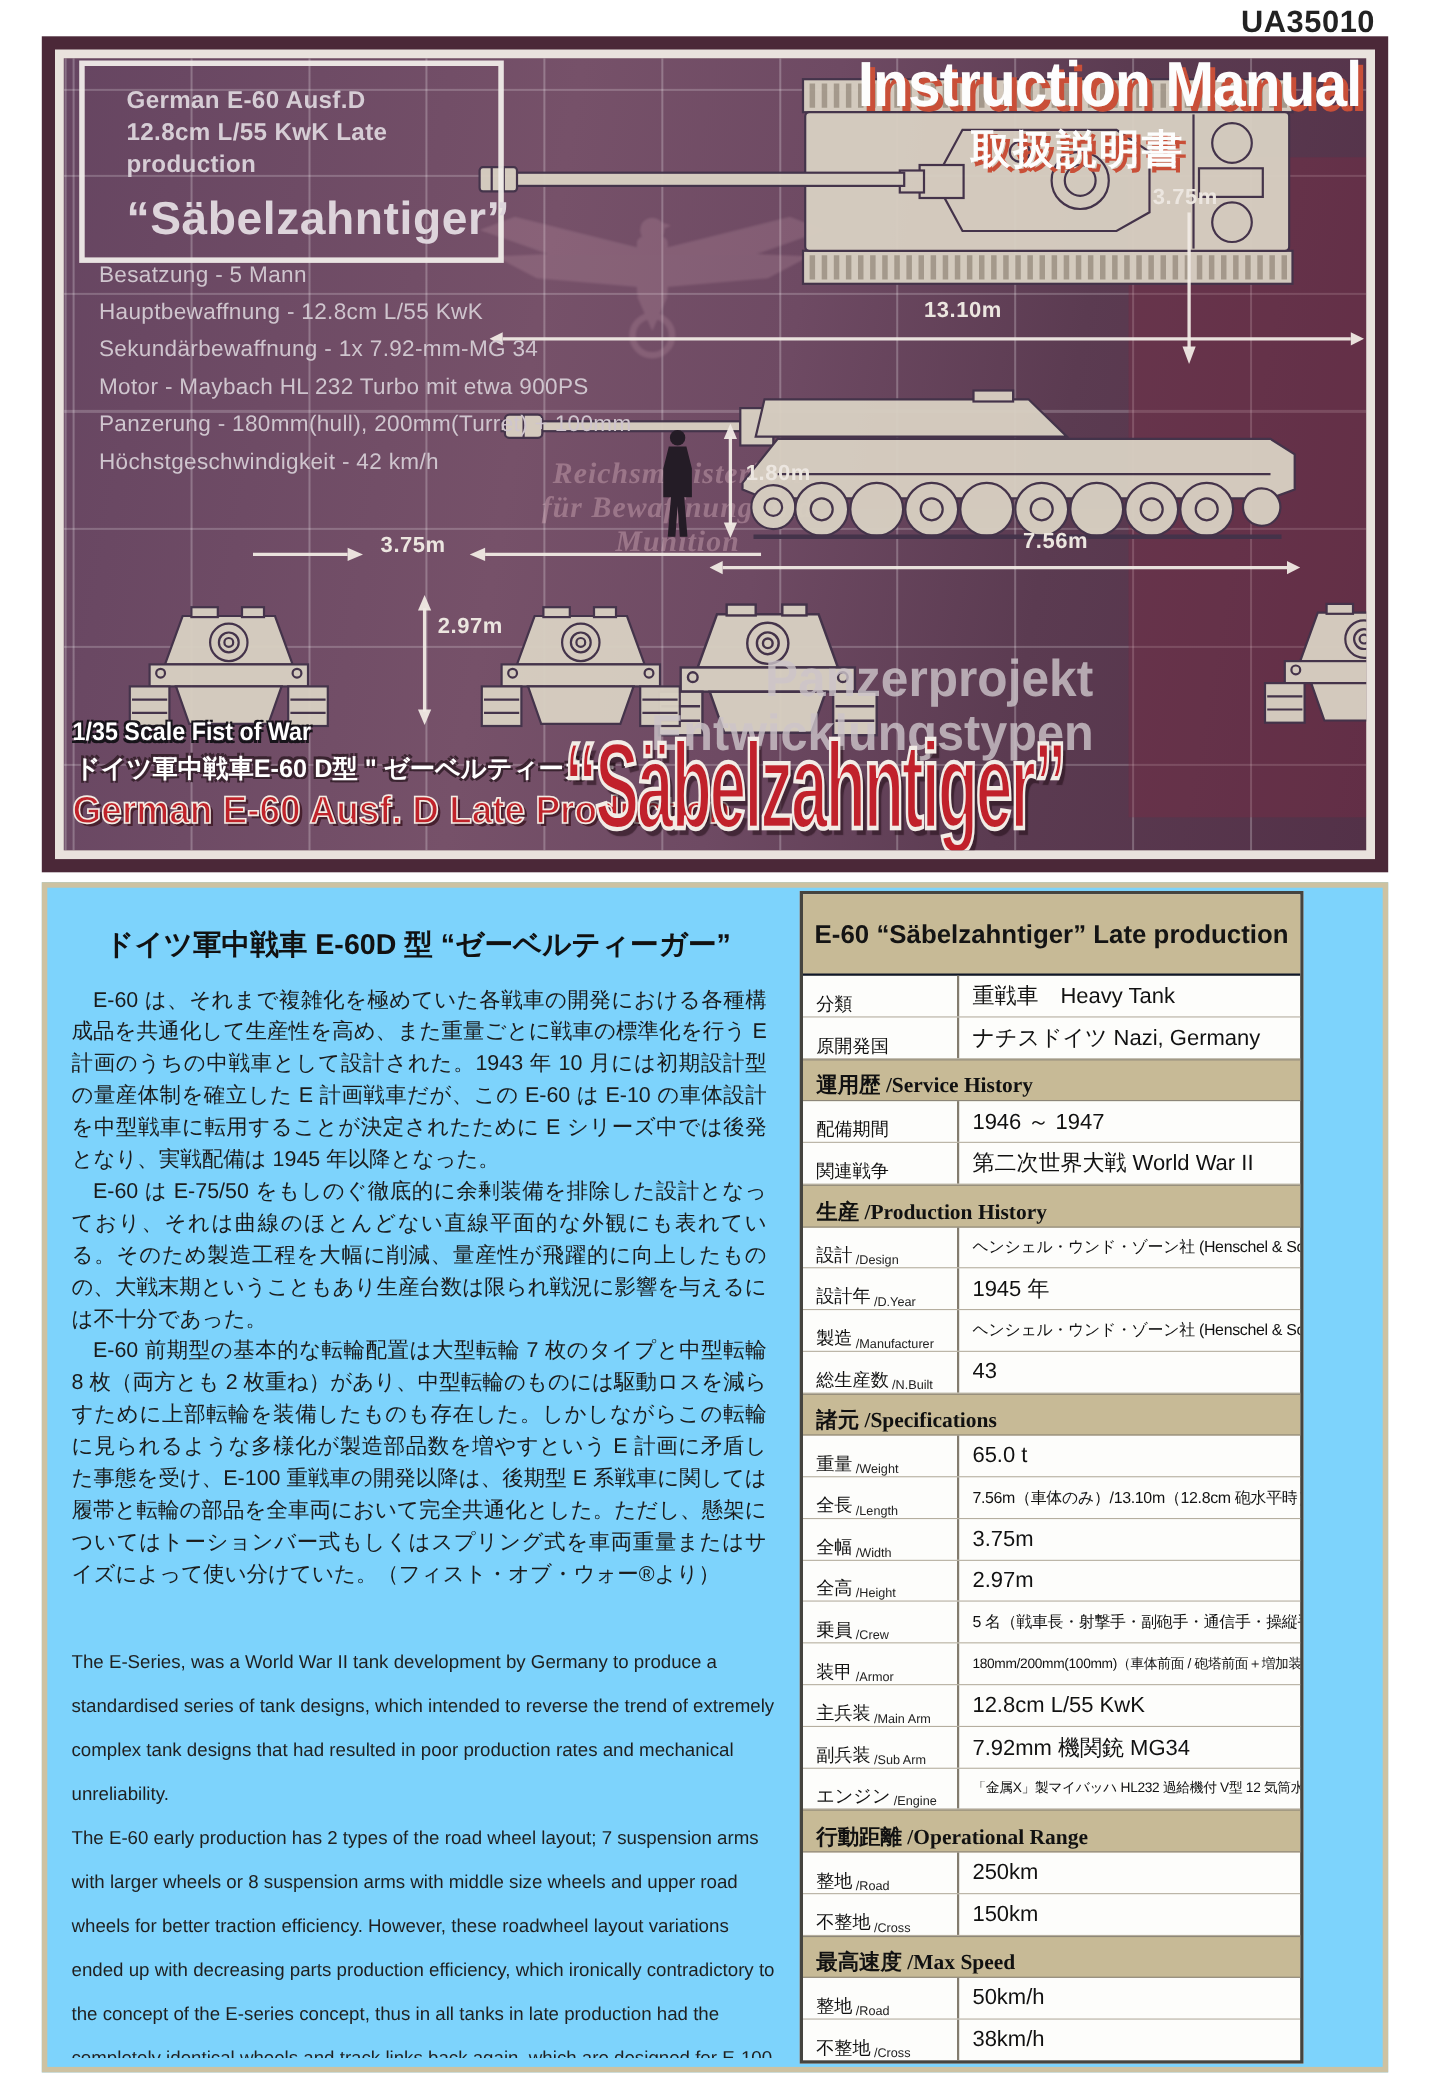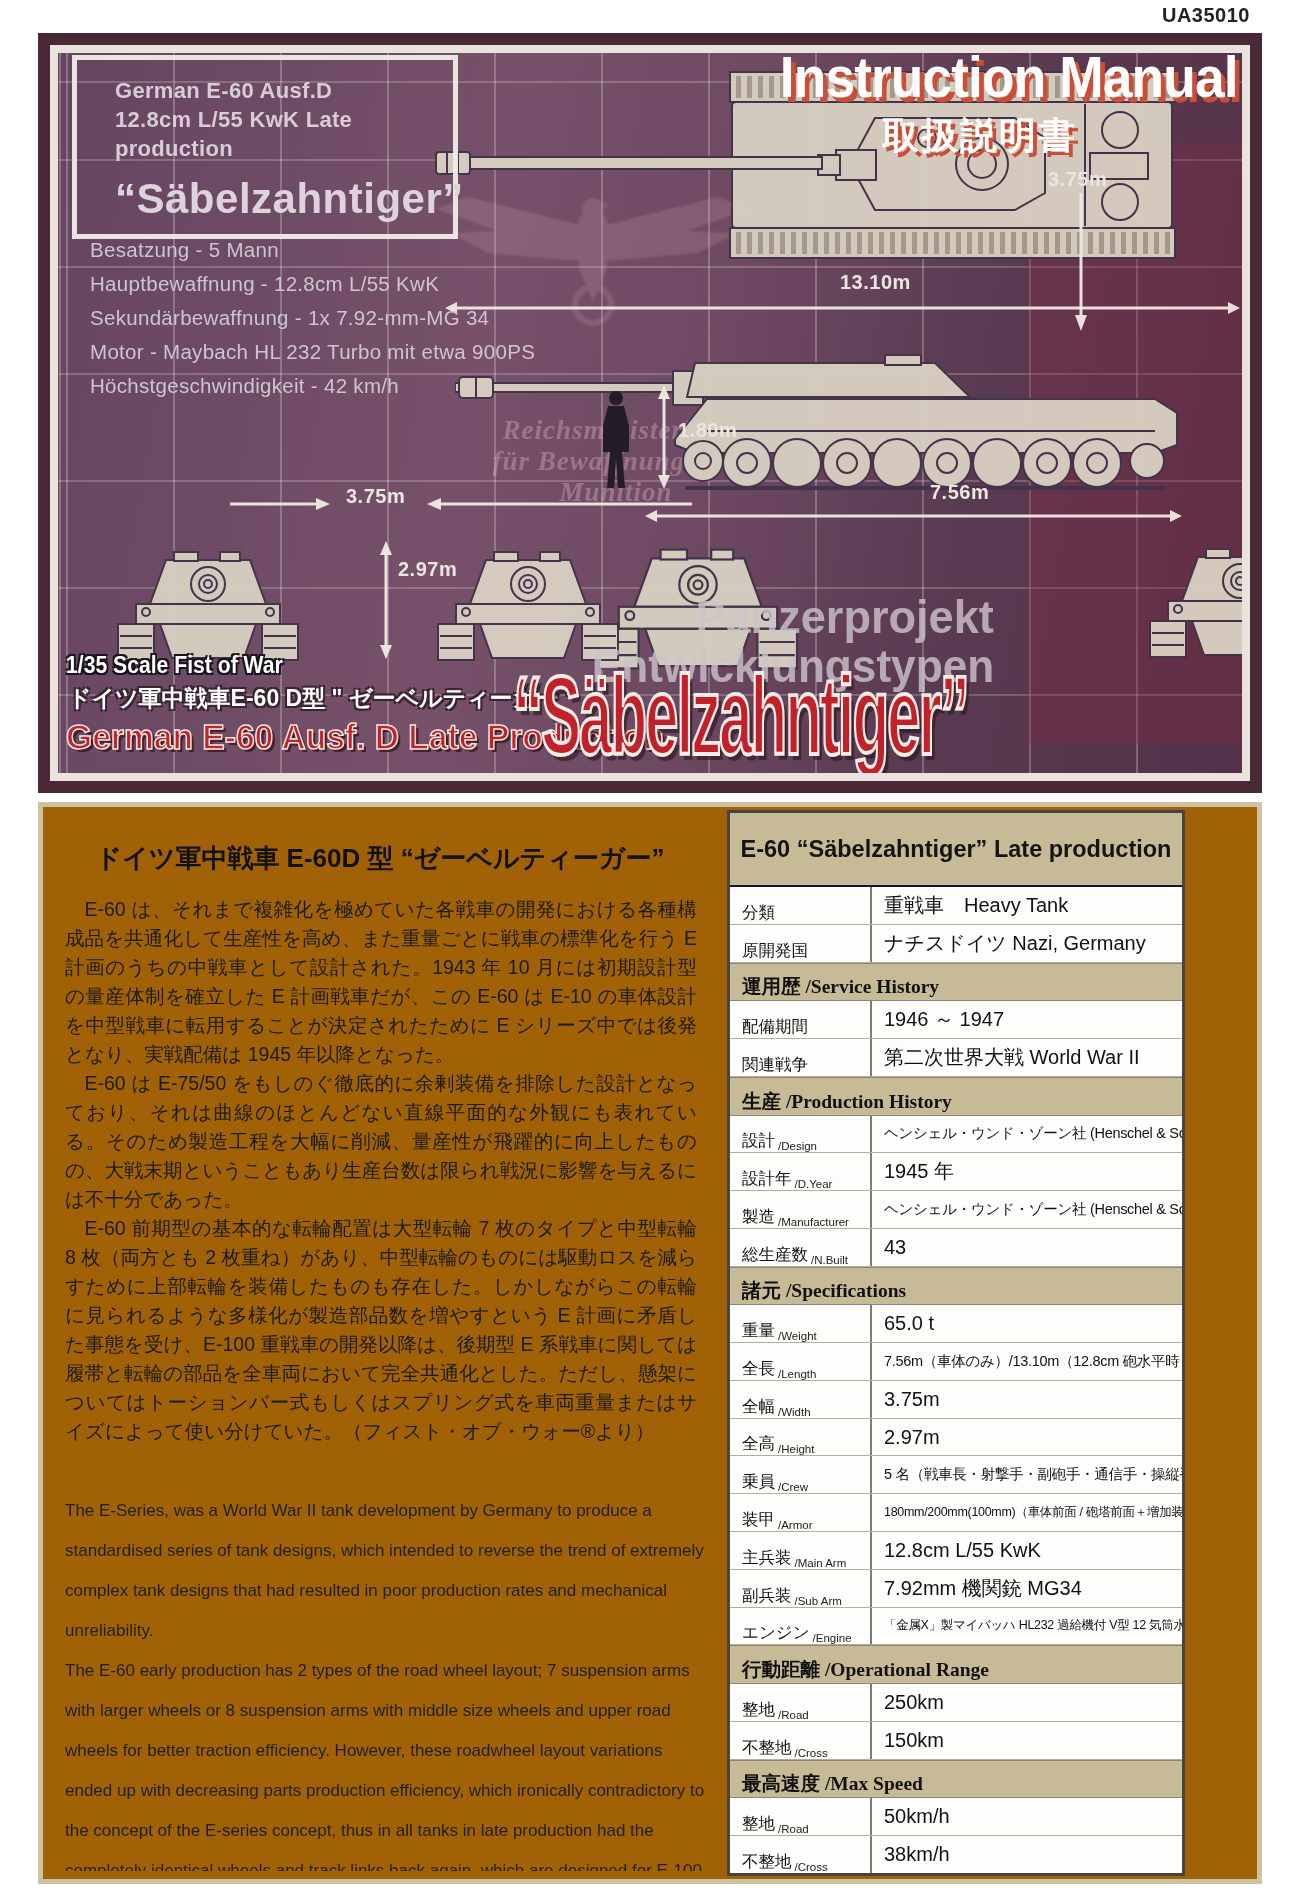--- a/index.html
+++ b/index.html
@@ -1,20 +1,20 @@
 <!DOCTYPE html>
 <html><head>
 <meta charset="utf-8">
 <style>
   html,body{margin:0;padding:0;background:#ffffff;}
   .page{position:relative;width:1300px;height:1902px;background:#ffffff;overflow:hidden;
         font-family:"Liberation Sans",sans-serif;}
 
   
-  .code{position:absolute;top:4px;right:50px;font-size:20px;font-weight:600;color:#222;letter-spacing:.5px;}
+  .code{position:absolute;top:4px;right:50px;font-size:28px;font-weight:600;color:#222;letter-spacing:.5px;}
 
   
   .banner{position:absolute;left:38px;top:33px;width:1224px;height:760px;background:#4b2838;padding:12px;box-sizing:border-box;}
   .banner-inner{position:relative;width:100%;height:100%;border:8px solid #e9e2dd;box-sizing:border-box;overflow:hidden;
     background:linear-gradient(100deg,#664561 0%,#765169 36%,#6e4a63 54%,#5b3b51 74%,#533148 100%);}
   .grid{position:absolute;inset:0;z-index:1;
     background-image:
       repeating-linear-gradient(to right, rgba(255,255,255,.24) 0 2px, transparent 2px 107px),
       repeating-linear-gradient(to bottom, rgba(255,255,255,.2) 0 2px, transparent 2px 107px);
     background-position:8px 106px;}
@@ -59,21 +59,21 @@
   .jpline{position:absolute;left:10px;top:630px;z-index:8;font-size:23px;font-weight:700;color:#ffffff;white-space:nowrap;
      text-shadow:2px 2px 0 #3a2430,-2px 2px 0 #3a2430,2px -2px 0 #3a2430,-2px -2px 0 #3a2430;}
   .redline{position:absolute;left:8px;top:664px;z-index:9;font-size:35px;font-weight:800;color:#c0232a;white-space:nowrap;
      transform:scaleX(.96);transform-origin:left top;-webkit-text-stroke:1.5px #f3ece4;
      text-shadow:3px 3px 0 #46202e;}
   .bigname{position:absolute;left:455px;top:598px;z-index:9;font-size:86px;font-weight:800;color:#c1212b;white-space:nowrap;
      letter-spacing:-3px;transform:scale(.7,1.3);transform-origin:left top;-webkit-text-stroke:3px #f2ece6;
      text-shadow:5px 5px 1px rgba(40,18,28,.6);}
 
   
-  .article{position:absolute;left:38px;top:802px;width:1224px;height:1082px;background:#a16207;
+  .article{position:absolute;left:38px;top:802px;width:1224px;height:1082px;background:#7dd3fc;
            border:5px solid #cdc2a2;box-sizing:border-box;}
   .leftcol{position:absolute;left:22px;top:0;width:640px;height:100%;}
   .leftcol h2{position:absolute;left:0;top:34px;width:630px;margin:0;text-align:center;
               font-size:26px;font-weight:700;color:#111;}
   .jpbody{position:absolute;left:0;top:88px;width:632px;max-height:560px;overflow:hidden;}
   .jpbody p{margin:0;font-size:19.5px;line-height:29px;color:#1b1b1b;text-align:justify;text-indent:1em;}
   .leftcol h3{position:absolute;left:2px;top:646px;width:636px;margin:0;font-size:20.5px;font-weight:700;color:#111;}
   .enbody{position:absolute;left:0;top:684px;width:640px;max-height:380px;overflow:hidden;}
   .enbody p{margin:0;font-size:17px;line-height:40px;color:#1f1f1f;}
 
@@ -268,20 +268,21 @@
         <div class="t2">12.8cm L/55 KwK Late production</div>
         <div class="tname">“Säbelzahntiger”</div>
       </div>
 
       <div class="bspecs">
 
       <div class="bspec">Besatzung - 5 Mann</div>
           <div class="bspec">Hauptbewaffnung - 12.8cm L/55 KwK</div>
           <div class="bspec">Sekundärbewaffnung - 1x 7.92-mm-MG 34</div>
           <div class="bspec">Motor -  Maybach HL 232 Turbo mit etwa 900PS</div>
+          <div class="bspec">Panzerung - 180mm(hull), 200mm(Turret) + 100mm</div>
           <div class="bspec">Höchstgeschwindigkeit -  42 km/h</div>
         </div>
 
       <div class="iman">Instruction Manual</div>
       <div class="imanjp">取扱説明書</div>
 
       <div class="pproj l1">Panzerprojekt</div>
       <div class="pproj l2">Entwicklungstypen</div>
 
       <div class="scaleline">1/35 Scale Fist of War</div>

